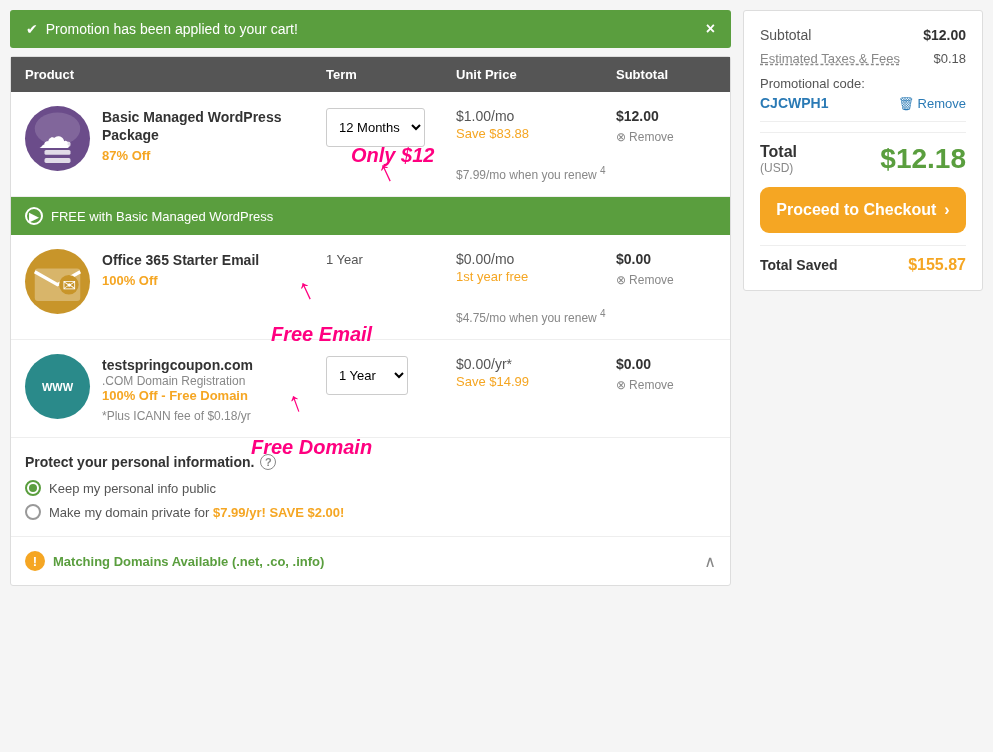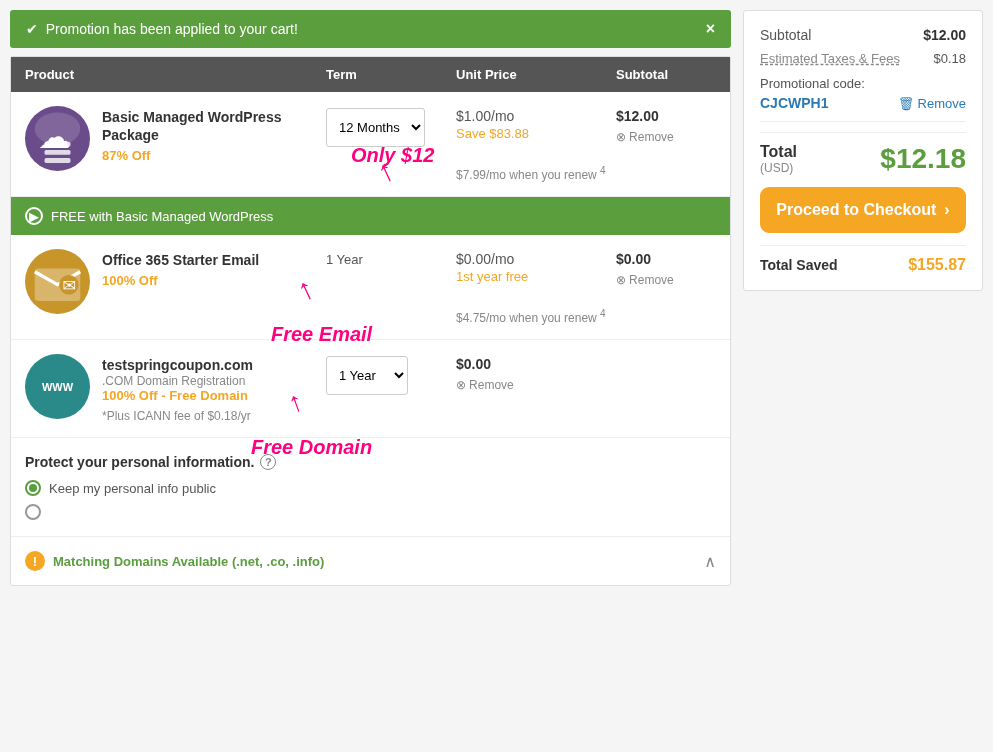--- a/index.html
+++ b/index.html
@@ -219,20 +219,24 @@
             <div class="icann-note">*Plus ICANN fee of $0.18/yr</div>
           </div>
         </div>
         <div class="term-cell">
           <select>
             <option>1 Year</option>
             <option>2 Years</option>
             <option>3 Years</option>
           </select>
         </div>
+        <div class="price-cell">
+          <div class="unit-price">$0.00/yr*</div>
+          <div class="save-price">Save $14.99</div>
+        </div>
         <div class="subtotal-cell">
           <div class="subtotal-amount">$0.00</div>
           <div class="remove-btn">
             <span>⊗</span> Remove
           </div>
         </div>
 
         <div style="position:absolute; left:240px; top:60px; pointer-events:none; z-index:10;">
           <span style="color:#ff0080; font-size:28px; transform:rotate(-20deg) translateX(40px); display:inline-block;">↑</span>
           <span style="color:#ff0080; font-size:20px; font-weight:bold; font-style:italic; display:block; margin-top:4px;">Free Domain</span>
@@ -244,20 +248,23 @@
           <span>Protect your personal information.</span>
           <span style="width:16px;height:16px;border-radius:50%;border:1px solid #888;display:inline-flex;align-items:center;justify-content:center;font-size:11px;color:#888;cursor:help;">?</span>
         </div>
         <div class="radio-group">
           <label class="radio-item">
             <div class="radio-circle active"></div>
             <span>Keep my personal info public</span>
           </label>
           <label class="radio-item">
             <div class="radio-circle"></div>
+            <span>
+              <span>Make my domain private for </span><span class="private-price">$7.99/yr! SAVE $2.00!</span>
+            </span>
           </label>
         </div>
       </div>
 
       <div class="matching-section">
         <div class="matching-left">
           <div class="warning-icon">!</div>
           <span class="matching-text">Matching Domains Available (.net, .co, .info)</span>
         </div>
         <span class="chevron-up">∧</span>

